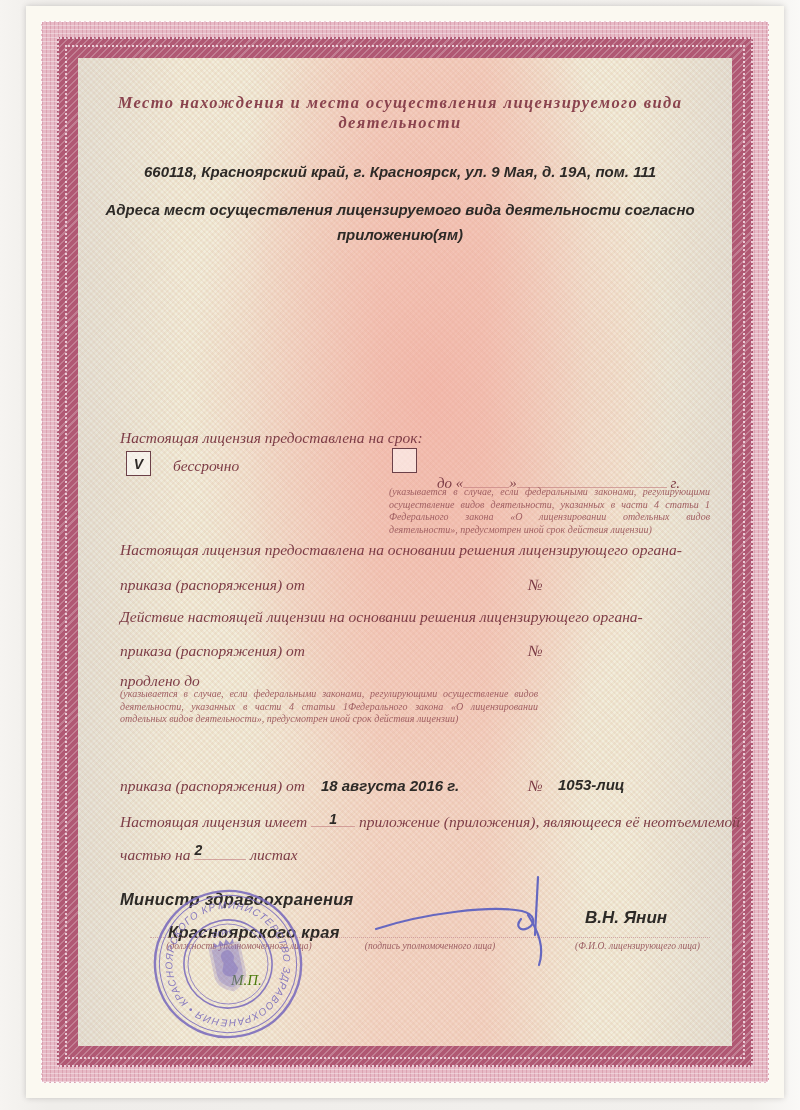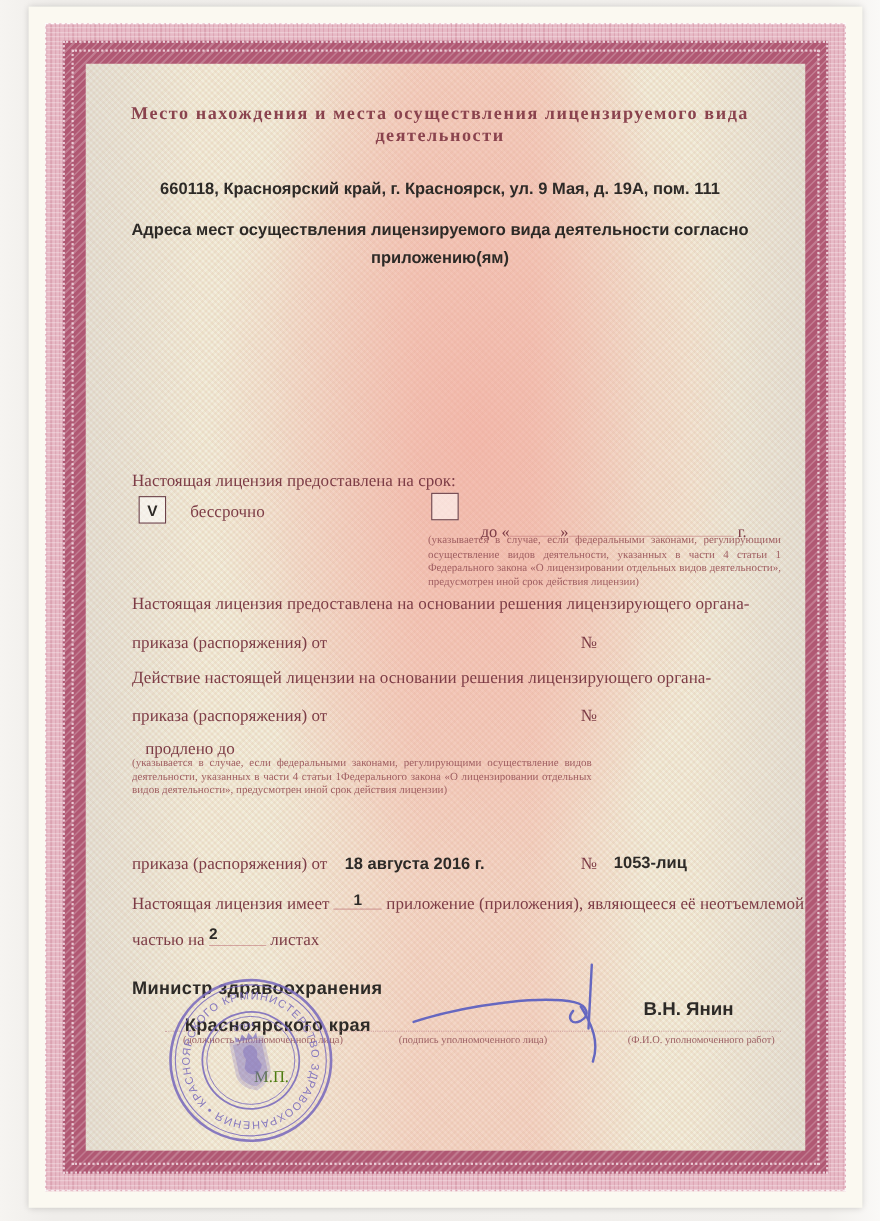--- a/index.html
+++ b/index.html
@@ -38,21 +38,21 @@
     background-color:#f2eddc;
     background-image:
       linear-gradient(90deg,rgba(180,180,195,.20) 0%,rgba(180,180,195,0) 16%,rgba(180,180,195,0) 84%,rgba(180,180,195,.20) 100%),
       radial-gradient(ellipse 300px 520px at 54% 34%,rgba(243,158,148,.48),rgba(243,158,148,.16) 60%,rgba(243,158,148,0) 80%),
       linear-gradient(90deg,rgba(246,150,140,0) 26%,rgba(246,150,140,.26) 46%,rgba(246,150,140,.28) 62%,rgba(246,150,140,0) 78%),
       repeating-linear-gradient(45deg,rgba(205,128,118,.10) 0 2px,transparent 2px 4px),
       repeating-linear-gradient(-45deg,rgba(198,170,92,.10) 0 2px,transparent 2px 4px);
   }
   
   .content{position:absolute;inset:0;}
-  .abs{position:absolute;}
+  .abs{position:absolute;font-style:italic;}
   .serif{font-family:"Liberation Serif",serif;color:#7d3c46;font-size:15.5px;}
   .note{font-family:"Liberation Serif",serif;color:#a05f62;font-size:10px;line-height:12.5px;text-align:justify;}
   .ink{font-family:"Liberation Sans",sans-serif;font-weight:bold;color:#2d2a27;}
   .title{
     left:60px;right:60px;top:93px;text-align:center;
     font-family:"Liberation Serif",serif;font-weight:bold;color:#8a434e;
     font-size:16.5px;letter-spacing:1.4px;
   }
   .subtitle{left:92px;right:92px;top:115px;text-align:center;}
   .addr{left:80px;right:80px;top:163px;text-align:center;font-size:15px;}
@@ -106,21 +106,21 @@
     <div class="abs serif row" style="top:576px;">
       <span>приказа (распоряжения) от</span>
       <span class="nosign">№</span>
     </div>
 
     <div class="abs serif" style="left:120px;top:608px;">Действие настоящей лицензии на основании решения лицензирующего органа-</div>
     <div class="abs serif row" style="top:642px;">
       <span>приказа (распоряжения) от</span>
       <span class="nosign">№</span>
     </div>
-    <div class="abs serif" style="left:120px;top:672px;margin-left:12px;">продлено до</div>
+    <div class="abs serif" style="left:120px;top:672px;">продлено до</div>
     <div class="abs note" style="left:120px;top:688px;width:418px;">(указывается в случае, если федеральными законами, регулирующими осуществление видов деятельности, указанных в части 4 статьи 1Федерального закона «О лицензировании отдельных видов деятельности», предусмотрен иной срок действия лицензии)</div>
 
     <div class="abs serif row" style="top:777px;">
       <span>приказа (распоряжения) от</span>
       <span class="ink" style="margin-left:12px;font-size:15px;text-align:center;">18  августа  2016 г.</span>
       <span class="nosign">№</span>
       <span class="noval ink">1053-лиц</span>
     </div>
 
     <div class="abs serif" style="left:120px;top:813px;">
@@ -133,21 +133,21 @@
       <span class="blank" style="width:52px;"><span class="ink" style="font-size:14px;position:relative;top:-5px;">2</span></span>
       <span>листах</span>
     </div>
 
     <div class="abs ink minister" style="top:890px;">Министр  здравоохранения</div>
     <div class="abs ink minister" style="top:923px;margin-left:48px;">Красноярского края</div>
     <div class="abs ink fio">В.Н. Янин</div>
     <div class="abs capline"></div>
     <div class="abs cap" style="left:153px;top:941px;width:172px;">(должность уполномоченного лица)</div>
     <div class="abs cap" style="left:340px;top:941px;width:180px;">(подпись уполномоченного лица)</div>
-    <div class="abs cap" style="left:550px;top:941px;width:175px;">(Ф.И.О. уполномоченного работ)</div>
+    <div class="abs cap" style="left:550px;top:941px;width:175px;">(Ф.И.О. лицензирующего лица)</div>
     <div class="abs mp">М.П.</div>
 
     <div class="abs" style="left:152px;top:888px;width:152px;height:152px;opacity:.88;">
       <svg width="152" height="152" viewBox="0 0 152 152">
         <g transform="rotate(-12 76 76)" fill="none" stroke="#7a6bbd">
           <circle cx="76" cy="76" r="73" stroke-width="2.4"></circle>
           <circle cx="76" cy="76" r="68.5" stroke-width="1"></circle>
           <circle cx="76" cy="76" r="44" stroke-width="1.6"></circle>
           <circle cx="76" cy="76" r="40" stroke-width="0.8"></circle>
           <defs>

